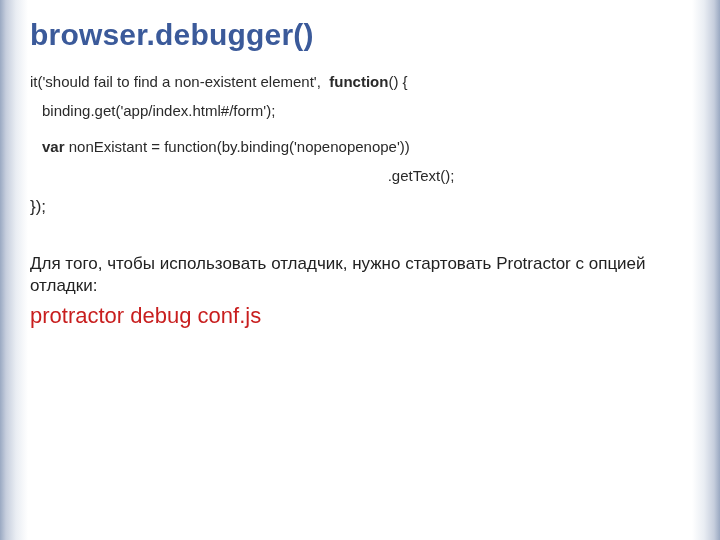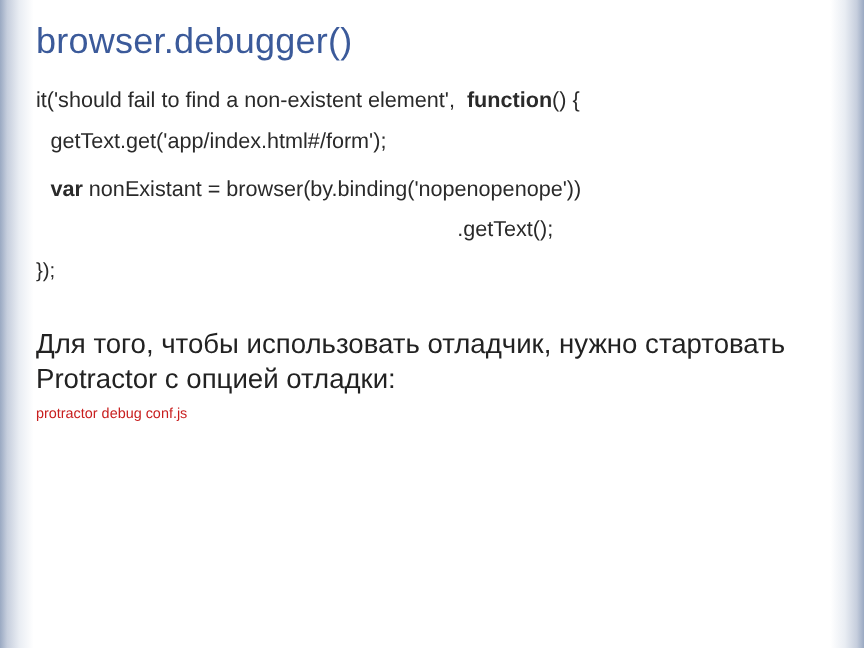--- a/index.html
+++ b/index.html
@@ -21,67 +21,67 @@
       #ffffff 28px,
       #ffffff 692px,
       #e9edf3 704px,
       #c6cedd 714px,
       #9aa9c2 720px);
     padding: 18px 30px 0 30px;
   }
   .title {
     color: #3b5a9a;
     font-size: 30px;
-    font-weight: 400;
+    font-weight: 700;
     margin: 0 0 18px 0;
     letter-spacing: 0.2px;
   }
   .code {
-    font-size: 18px;
+    font-size: 15px;
     line-height: 1.55;
     color: #2a2a2a;
     margin-bottom: 10px;
   }
   .code .line { white-space: pre; }
   .code .l0 { padding-left: 0; }
   .code .l1 { padding-left: 12px; }
   .code .l5 { padding-left: 122px; text-align: center; }
   .code .gap { height: 6px; }
   .bold { font-weight: 700; }
   .close-line {
     font-size: 17px;
     color: #2a2a2a;
     margin: 8px 0 0 0;
   }
   .desc {
-    font-size: 23px;
+    font-size: 17px;
     color: #222;
     line-height: 1.3;
     margin: 36px 0 4px 0;
   }
   .command {
-    font-size: 12px;
+    font-size: 22px;
     color: #c81e1e;
     margin-top: 6px;
   }
 </style>
 </head>
 <body>
 
 <div class="slide">
 
   <h1 class="title">browser.debugger()</h1>
 
   <div class="code">
     <div class="line l0"><span>it('should fail to find a non-existent element',  </span><span class="bold">function</span><span>() {</span></div>
     <div class="gap"></div>
-    <div class="line l1">getText.get('app/index.html#/form');</div>
+    <div class="line l1">binding.get('app/index.html#/form');</div>
     <div class="gap"></div>
     <div class="gap"></div>
-    <div class="line l1"><span class="bold">var</span><span> nonExistant = browser(by.binding('nopenopenope'))</span></div>
+    <div class="line l1"><span class="bold">var</span><span> nonExistant = function(by.binding('nopenopenope'))</span></div>
     <div class="gap"></div>
     <div class="line l5">.getText();</div>
   </div>
 
   <div class="close-line">});</div>
 
   <div class="desc">Для того, чтобы использовать отладчик, нужно стартовать Protractor с опцией отладки:</div>
 
   <div class="command">protractor debug conf.js</div>
 

